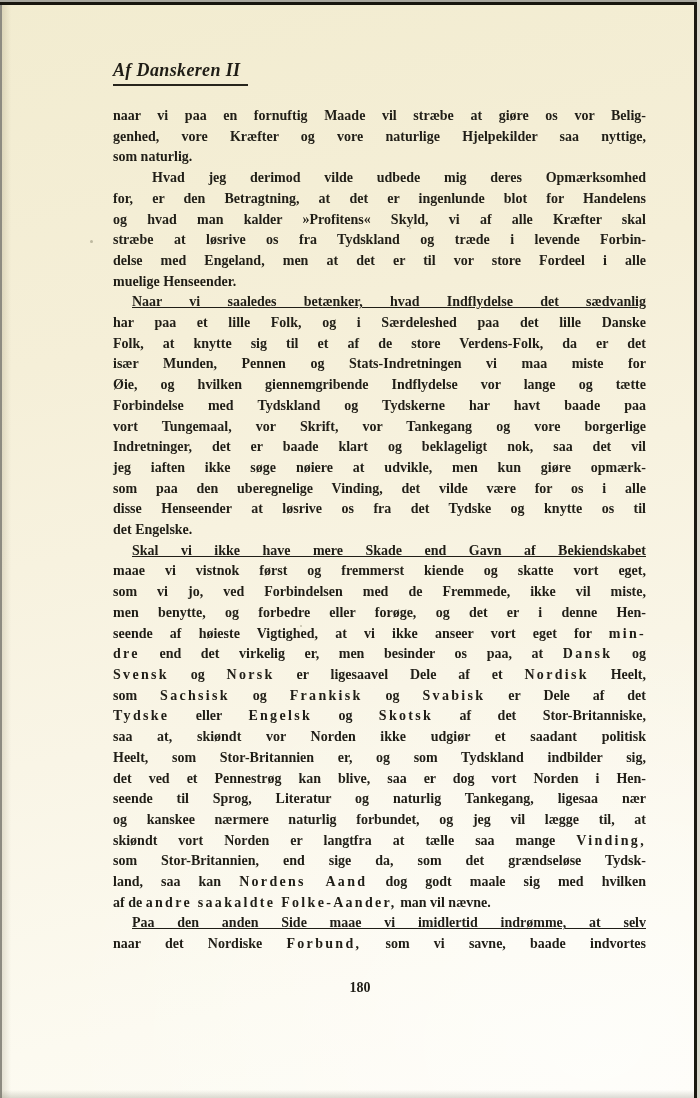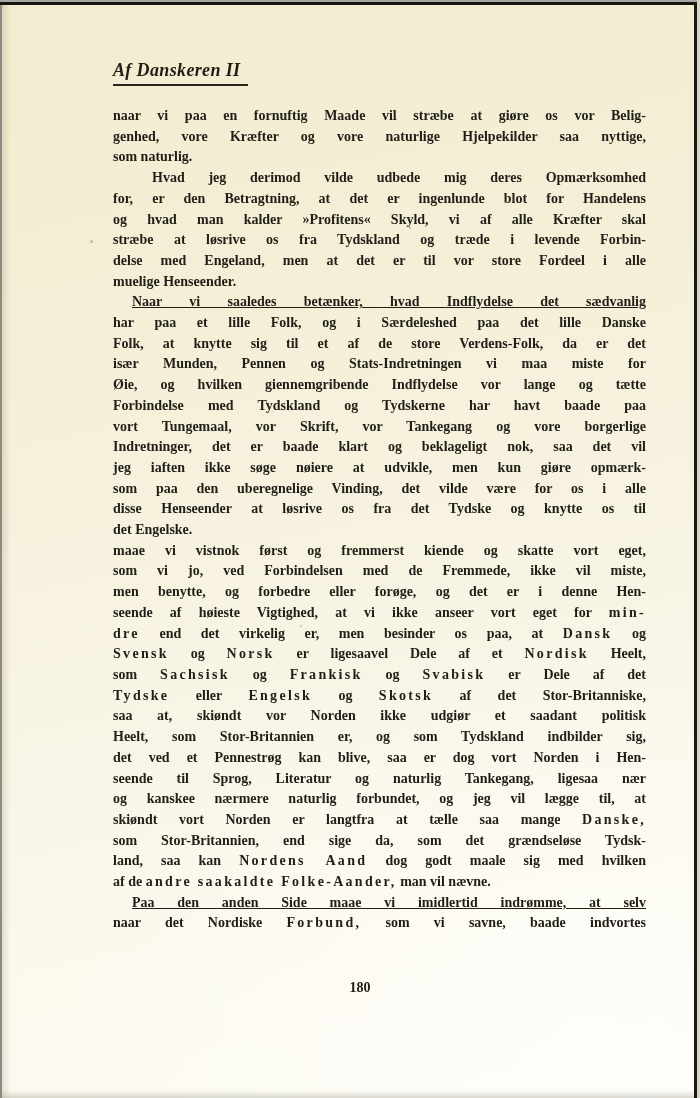--- a/index.html
+++ b/index.html
@@ -101,34 +101,35 @@
       <div class="line j ind-none">Folk, at knytte sig til et af de store Verdens-Folk, da er det</div>
       <div class="line j ind-none">især Munden, Pennen og Stats-Indretningen vi maa miste for</div>
       <div class="line j ind-none">Øie, og hvilken giennemgribende Indflydelse vor lange og tætte</div>
       <div class="line j ind-none">Forbindelse med Tydskland og Tydskerne har havt baade paa</div>
       <div class="line j ind-none">vort Tungemaal, vor Skrift, vor Tankegang og vore borgerlige</div>
       <div class="line j ind-none">Indretninger, det er baade klart og beklageligt nok, saa det vil</div>
       <div class="line j ind-none">jeg iaften ikke søge nøiere at udvikle, men kun giøre opmærk-</div>
       <div class="line j ind-none">som paa den uberegnelige Vinding, det vilde være for os i alle</div>
       <div class="line j ind-none">disse Henseender at løsrive os fra det Tydske og knytte os til</div>
       <div class="line ind-none">det Engelske.</div>
+      <div class="line j ind-normal">Skal vi ikke have mere Skade end Gavn af Bekiendskabet</div>
       <div class="line j ind-none">maae vi vistnok først og fremmerst kiende og skatte vort eget,</div>
       <div class="line j ind-none">som vi jo, ved Forbindelsen med de Fremmede, ikke vil miste,</div>
       <div class="line j ind-none">men benytte, og forbedre eller forøge, og det er i denne Hen-</div>
       <div class="line j ind-none">seende af høieste Vigtighed, at vi ikke anseer vort eget for <span class="spaced">min-</span></div>
       <div class="line j ind-none"><span class="spaced">dre</span> end det virkelig er, men besinder os paa, at <span class="spaced">Dansk</span> og</div>
       <div class="line j ind-none"><span class="spaced">Svensk</span> og <span class="spaced">Norsk</span> er ligesaavel Dele af et <span class="spaced">Nordisk</span> Heelt,</div>
       <div class="line j ind-none">som <span class="spaced">Sachsisk</span> og <span class="spaced">Frankisk</span> og <span class="spaced">Svabisk</span> er Dele af det</div>
       <div class="line j ind-none"><span class="spaced">Tydske</span> eller <span class="spaced">Engelsk</span> og <span class="spaced">Skotsk</span> af det Stor-Britanniske,</div>
       <div class="line j ind-none">saa at, skiøndt vor Norden ikke udgiør et saadant politisk</div>
       <div class="line j ind-none">Heelt, som Stor-Britannien er, og som Tydskland indbilder sig,</div>
       <div class="line j ind-none">det ved et Pennestrøg kan blive, saa er dog vort Norden i Hen-</div>
       <div class="line j ind-none">seende til Sprog, Literatur og naturlig Tankegang, ligesaa nær</div>
       <div class="line j ind-none">og kanskee nærmere naturlig forbundet, og jeg vil lægge til, at</div>
-      <div class="line j ind-none">skiøndt vort Norden er langtfra at tælle saa mange <span class="spaced">Danske,</span></div>
+      <div class="line j ind-none">skiøndt vort Norden er langtfra at tælle saa mange <span class="spaced">Vinding,</span></div>
       <div class="line j ind-none">som Stor-Britannien, end sige da, som det grændseløse Tydsk-</div>
       <div class="line j ind-none">land, saa kan <span class="spaced">Nordens Aand</span> dog godt maale sig med hvilken</div>
       <div class="line ind-none">af de <span class="spaced">andre saakaldte Folke-Aander,</span> man vil nævne.</div>
       <div class="line j ind-normal">Paa den anden Side maae vi imidlertid indrømme, at selv</div>
       <div class="line j ind-none">naar det Nordiske <span class="spaced">Forbund,</span> som vi savne, baade indvortes</div>
     </div>
 
   <div class="page-number">180</div>
 
   <div class="speck" style="left:409px; top:227px; width:2px; height:2px;"></div>

